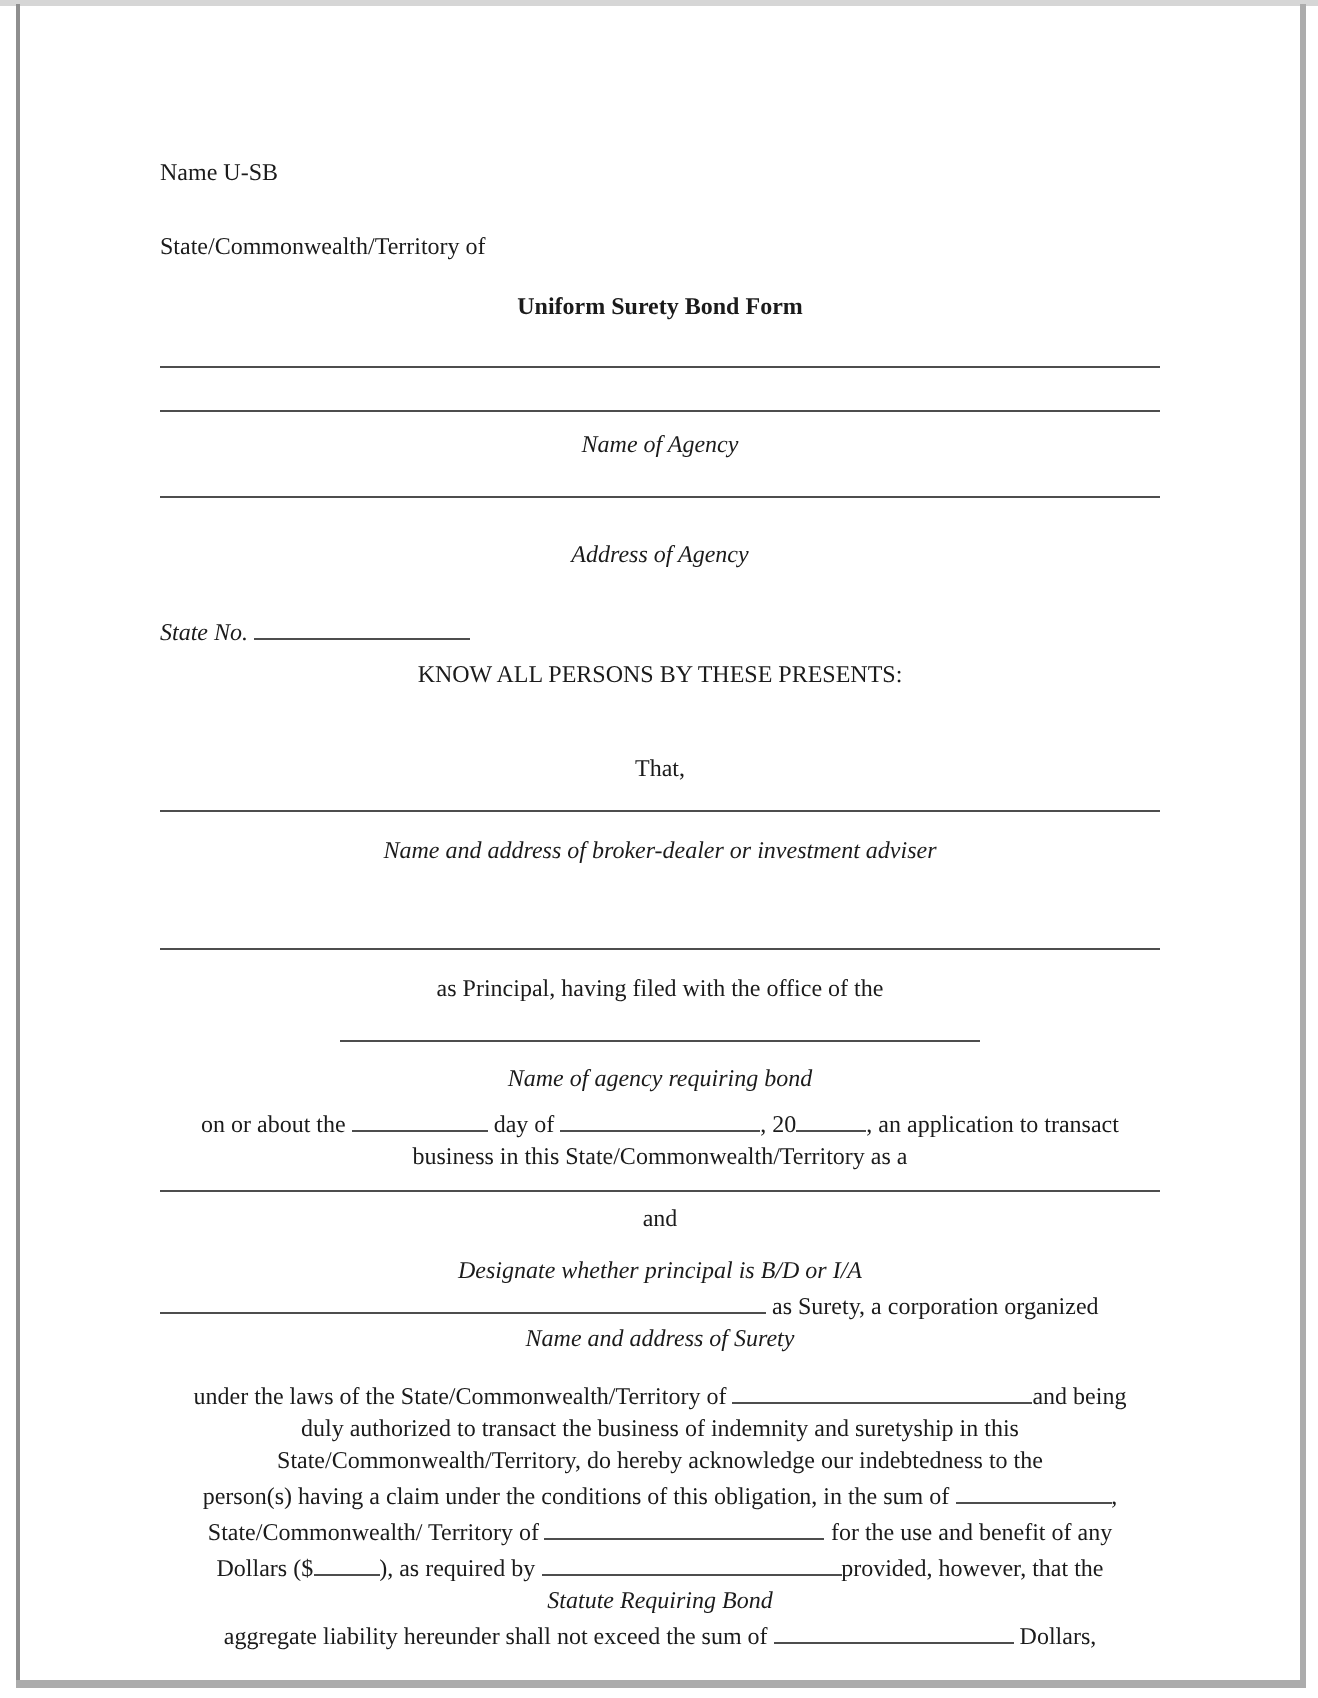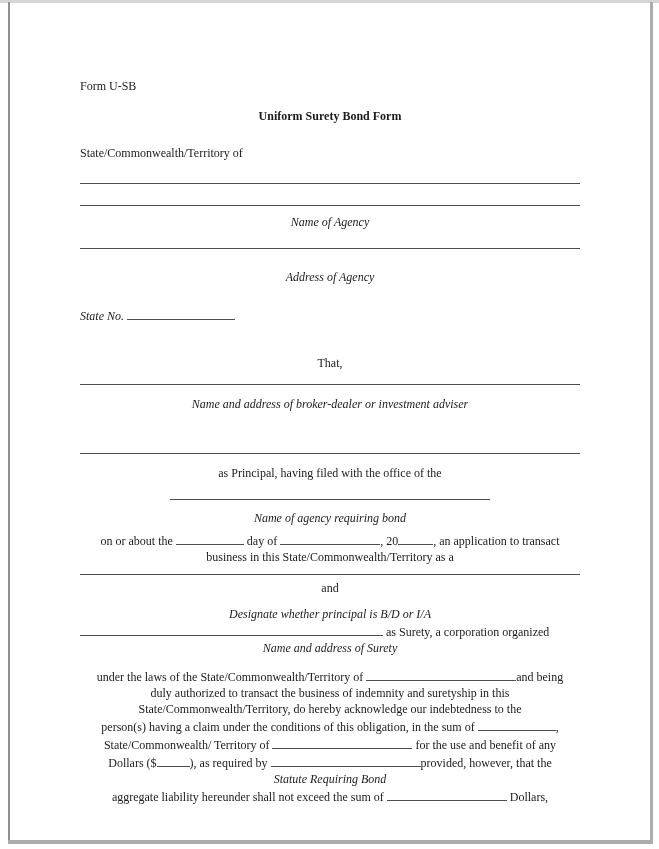--- a/index.html
+++ b/index.html
@@ -39,29 +39,30 @@
 </style>
 </head>
 <body>
 
 <div class="sheet">
   <div class="edge edge-top"></div>
   <div class="edge edge-left"></div>
   <div class="edge edge-right"></div>
   <div class="edge edge-bottom"></div>
   <div class="content" id="doc-root">
-      <div class="line left" style="margin-top: 0px;">Form U-SB</div>
+      <div class="line left" style="margin-top: 0px;">Name U-SB</div>
+      <div class="line left" style="margin-top: 21px;">State/Commonwealth/Territory of</div>
       <div class="line center bold" style="margin-top: 14px;">Uniform Surety Bond Form</div>
-      <div class="line left" style="margin-top: 21px;">State/Commonwealth/Territory of</div>
       <div class="rule" style="margin-top: 22px;"></div>
       <div class="rule" style="margin-top: 21px;"></div>
       <div class="line caption center" style="margin-top: 8px;">Name of Agency</div>
       <div class="rule" style="margin-top: 18px;"></div>
       <div class="line caption center" style="margin-top: 20px; text-align: center;">Address of Agency</div>
       <div class="line left" style="margin-top: 21px;"><span class="seg italic">State No. </span><span class="blank" style="width: 108px;"></span></div>
+      <div class="line center" style="margin-top: 5px;">KNOW ALL PERSONS BY THESE PRESENTS:</div>
       <div class="line center" style="margin-top: 31px;">That,</div>
       <div class="rule" style="margin-top: 13px;"></div>
       <div class="line caption center" style="margin-top: 11px;">Name and address of broker-dealer or investment adviser</div>
       <div class="rule" style="margin-top: 41px;"></div>
       <div class="line center" style="margin-top: 11px;">as Principal, having filed with the office of the</div>
       <div class="rule" style="margin-top: 18px; width: 320px; margin-left: auto; margin-right: auto;"></div>
       <div class="line caption center" style="margin-top: 10px;">Name of agency requiring bond</div>
       <div class="line center" style="margin-top: 5px;"><span class="seg">on or about the </span><span class="blank" style="width: 68px;"></span><span class="seg"> day of </span><span class="blank" style="width: 100px;"></span><span class="seg">, 20</span><span class="blank" style="width: 35px;"></span><span class="seg">, an application to transact</span></div>
       <div class="line center" style="margin-top: 0px;">business in this State/Commonwealth/Territory as a</div>
       <div class="rule" style="margin-top: 9px;"></div>

